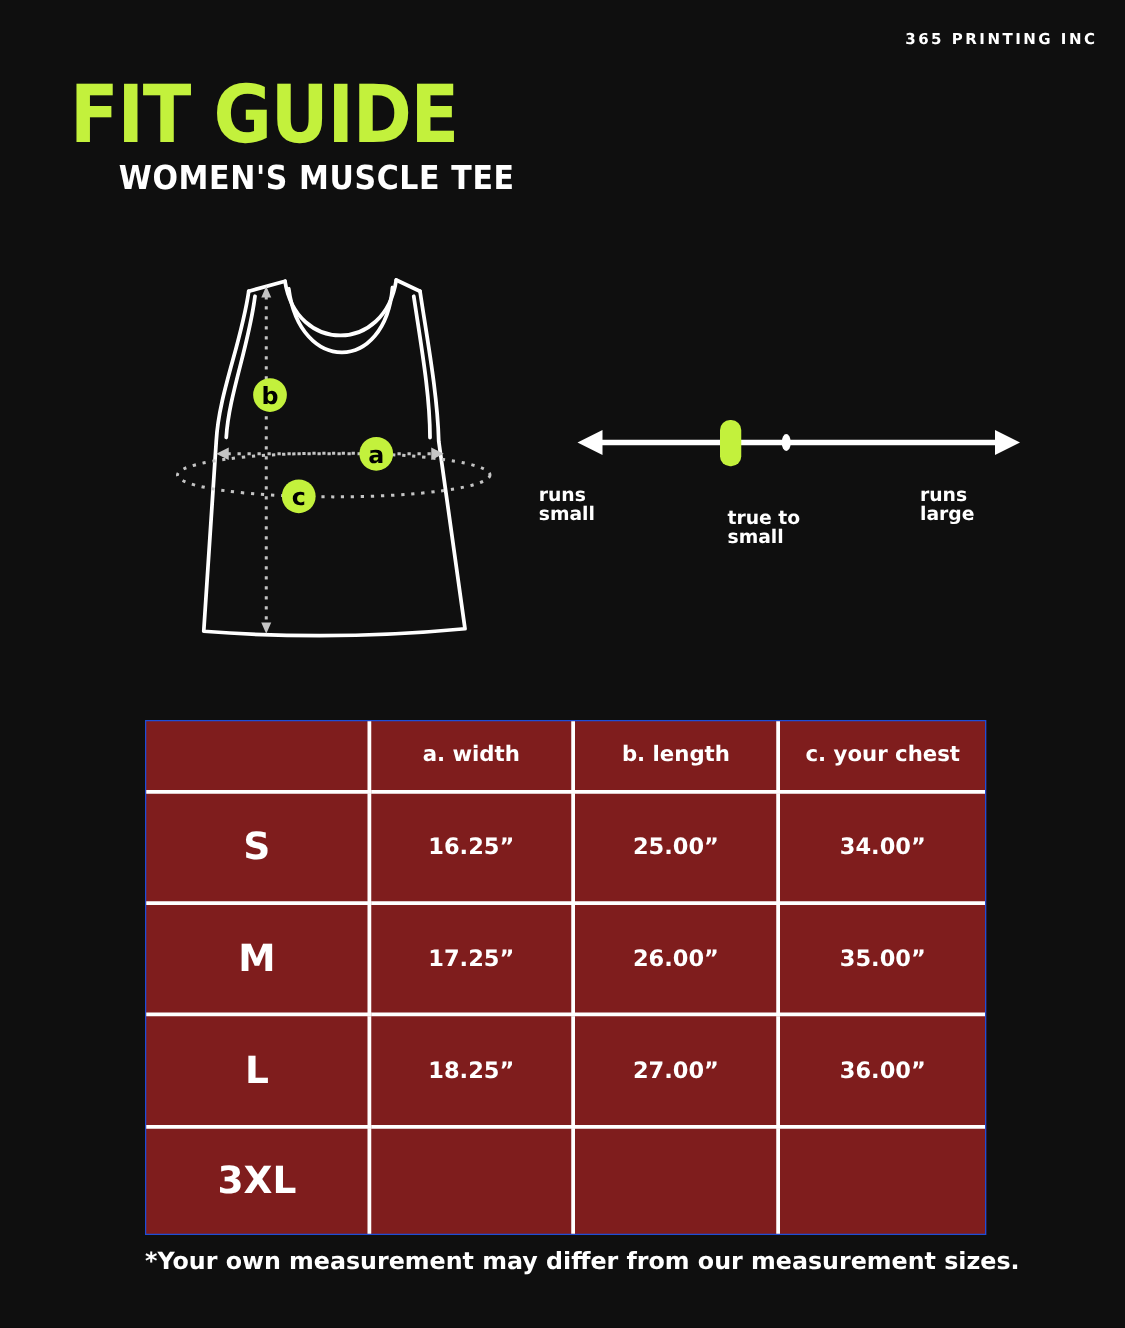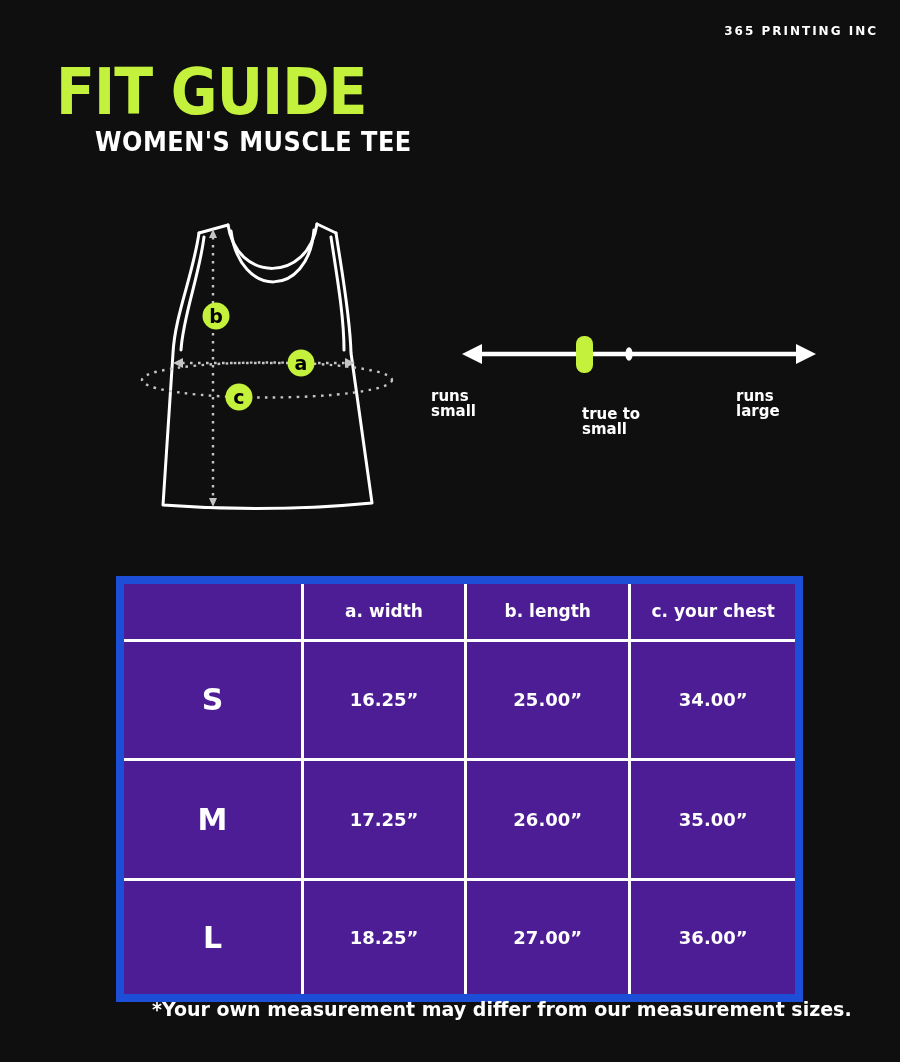--- a/index.html
+++ b/index.html
@@ -28,40 +28,40 @@
   .scale-label{
     position:absolute;top:389px;width:110px;text-align:left;
     font-size:15px;font-weight:bold;line-height:15px;color:#ffffff;
   }
   .scale-label.l1{left:431px;}
   .scale-label.l2{left:582px;margin-top:18px;}
   .scale-label.l3{left:736px;}
   
   .table-wrap{
     position:absolute;left:116px;top:576px;width:671px;height:410px;
-    border:8px solid #1d4ed8;background:#4c1d95;
+    border:1px solid #1d4ed8;background:#7f1d1d;
   }
   table.sizes{
     width:100%;height:100%;border-collapse:collapse;table-layout:fixed;
   }
   table.sizes td{
     border:3px solid #ffffff;text-align:center;vertical-align:middle;
     color:#ffffff;padding:0;
   }
   table.sizes tr td:first-child{border-left:none;}
   table.sizes tr td:last-child{border-right:none;}
   table.sizes tr:first-child td{border-top:none;}
   table.sizes tr:last-child td{border-bottom:none;}
   td.colhead{font-size:17px;font-weight:bold;}
   td.sizecell{font-size:30px;font-weight:bold;}
   td.valcell{font-size:18px;font-weight:bold;}
   
   .footnote{
     position:absolute;left:116px;top:998px;width:677px;text-align:center;
-    font-size:19px;font-weight:bold;color:#ffffff;white-space:nowrap;margin-left:36px;
+    font-size:19px;font-weight:bold;color:#ffffff;white-space:nowrap;
   }
 </style>
 </head>
 <body>
 
 <div id="canvas">
 
   <div class="brand">365 PRINTING INC</div>
   <div class="title">FIT GUIDE</div>
   <div class="subtitle">WOMEN'S MUSCLE TEE</div>
@@ -149,19 +149,25 @@
         <td class="valcell">17.25”</td>
         <td class="valcell">26.00”</td>
         <td class="valcell">35.00”</td>
       </tr>
       <tr>
         <td class="sizecell">L</td>
         <td class="valcell">18.25”</td>
         <td class="valcell">27.00”</td>
         <td class="valcell">36.00”</td>
       </tr>
+      <tr>
+        <td class="sizecell">3XL</td>
+        <td class="valcell"></td>
+        <td class="valcell"></td>
+        <td class="valcell"></td>
+      </tr>
     </tbody>
       </table>
   </div>
 
   <div class="footnote">*Your own measurement may differ from our measurement sizes.</div>
 
 </div>
 
 </body></html>

